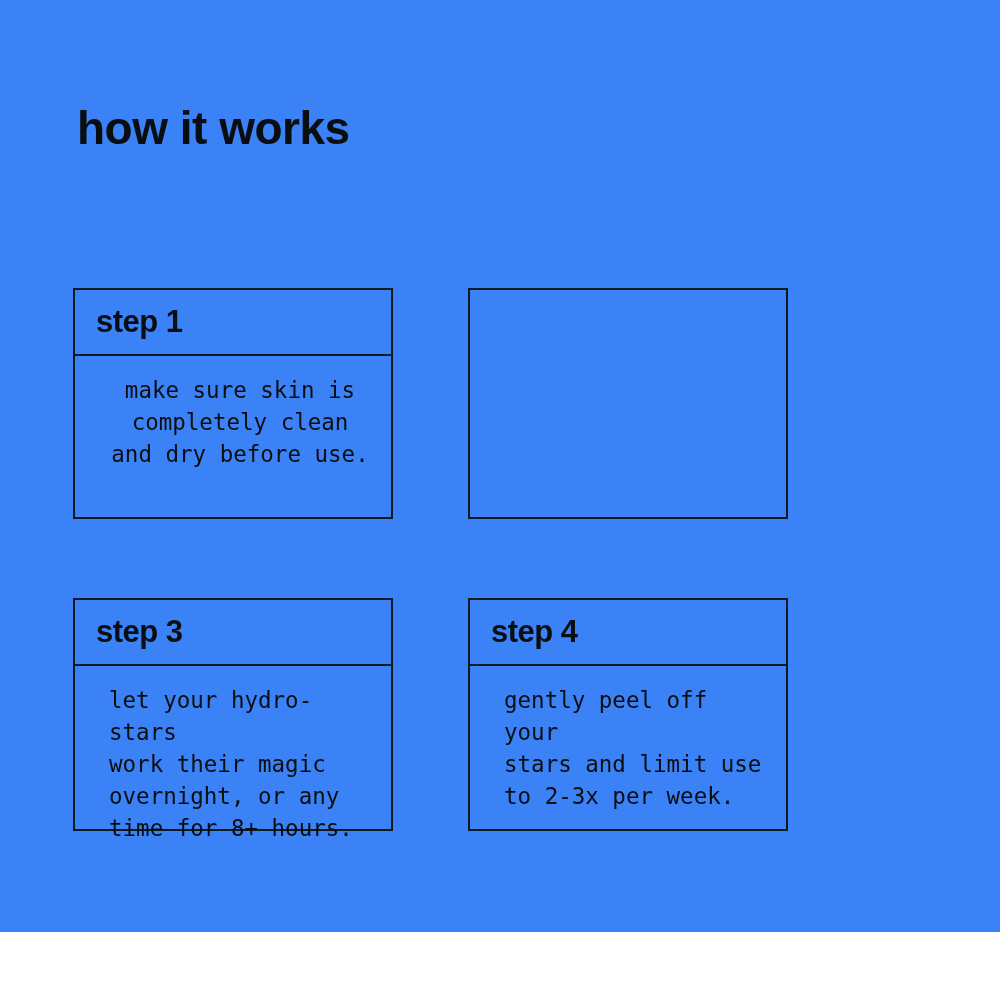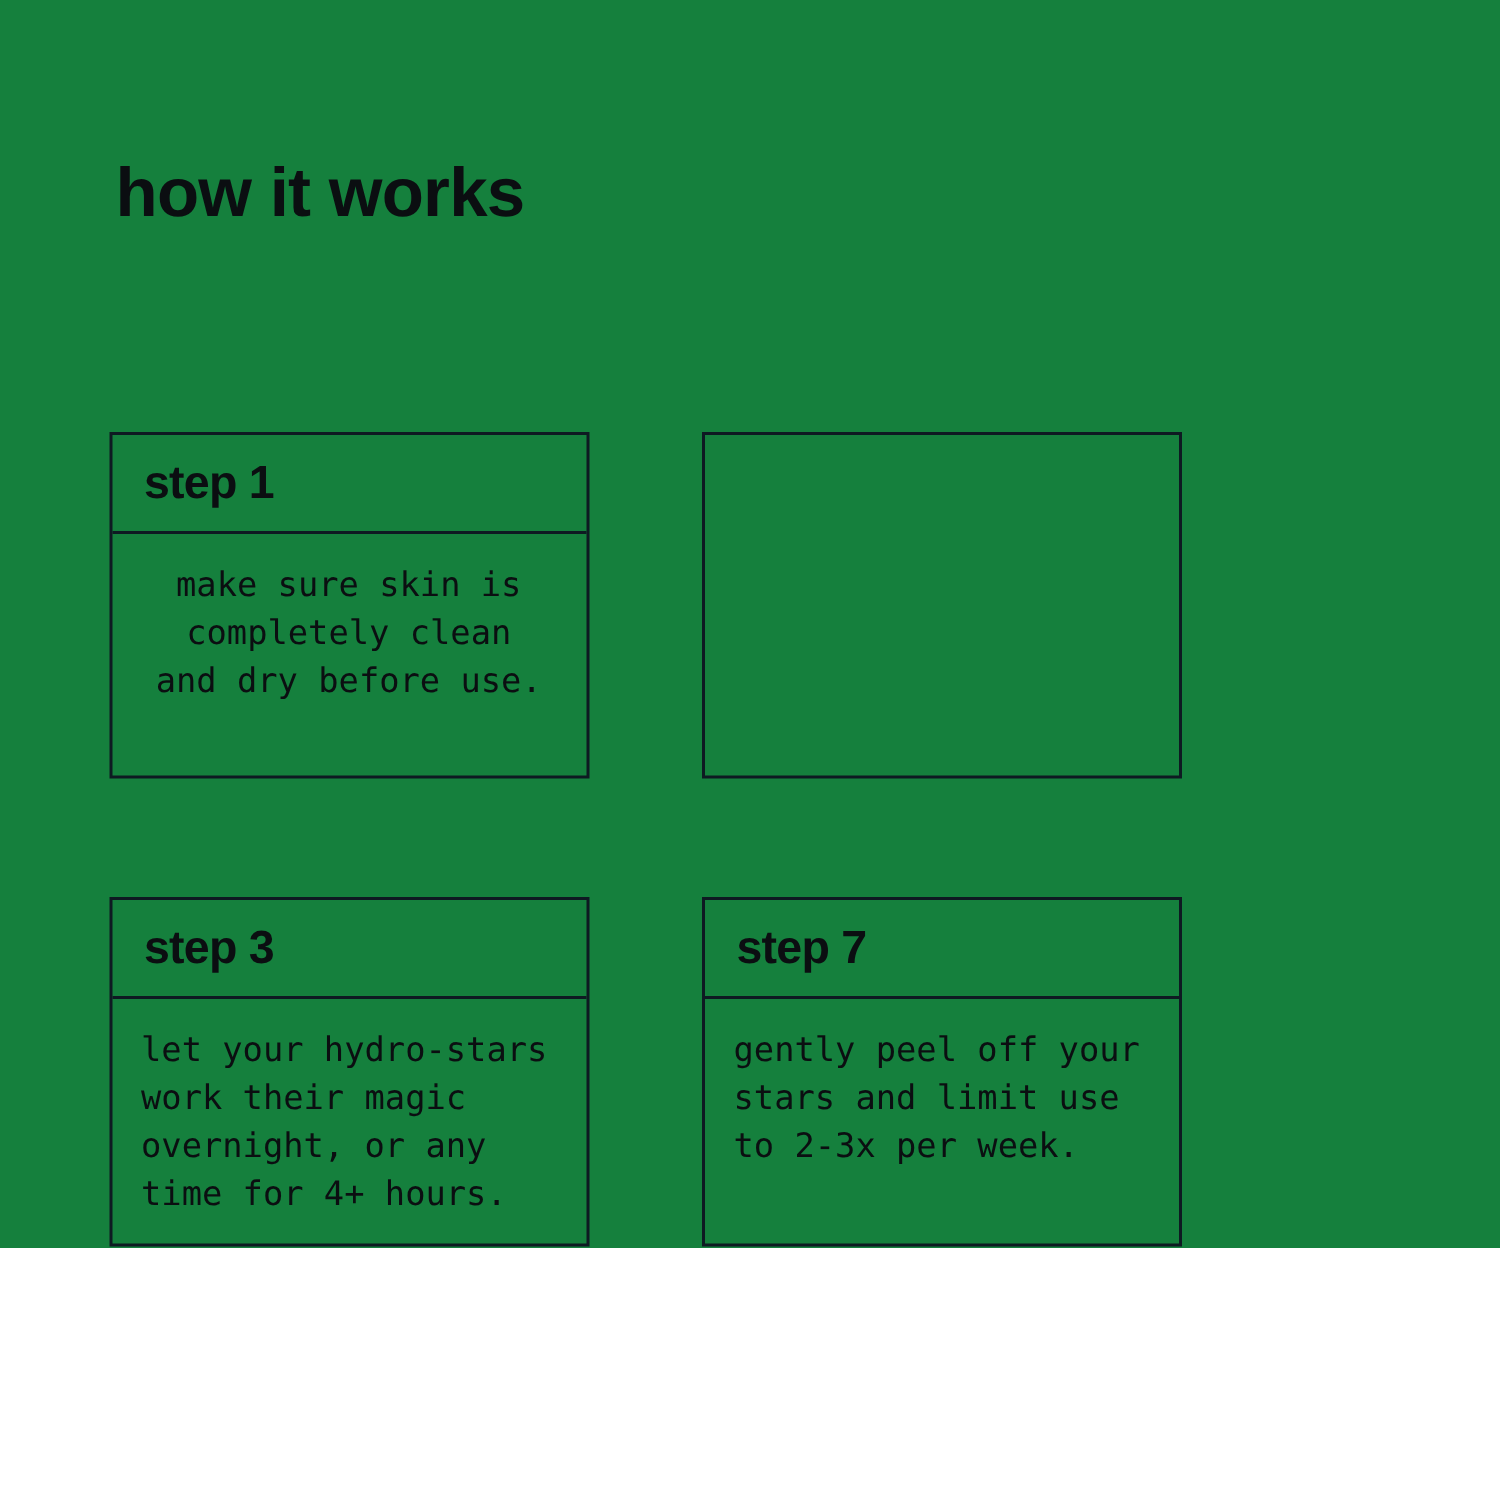--- a/index.html
+++ b/index.html
@@ -2,22 +2,22 @@
 <html><head>
 <meta charset="utf-8">
 <style>
   html, body {
     margin: 0;
     padding: 0;
   }
   .page {
     position: relative;
     width: 1000px;
-    height: 832px;
-    background: #15803d;
+    height: 932px;
+    background: #3b82f6;
     overflow: hidden;
     font-family: "Liberation Sans", sans-serif;
   }
   .page-title {
     position: absolute;
     left: 77px;
     top: 101px;
     margin: 0;
     font-size: 46px;
     font-weight: 700;
@@ -43,21 +43,21 @@
     padding: 0 21px;
   }
   .card-header h2 {
     margin: 0;
     font-size: 31px;
     font-weight: 700;
     letter-spacing: -0.5px;
     color: #0b0e11;
   }
   .card-body {
-    padding: 18px 20px 0 19px;
+    padding: 18px 20px 0 34px;
     font-family: "DejaVu Sans Mono", monospace;
     font-size: 22.5px;
     line-height: 32px;
     color: #0b0e11;
     white-space: pre-line;
   }
 </style>
 </head>
 <body>
 
@@ -76,24 +76,24 @@
   <article class="card card-2">
   </article>
 
   <article class="card card-3">
     <header class="card-header">
       <h2>step 3</h2>
     </header>
     <div class="card-body">let your hydro-stars
 work their magic
 overnight, or any
-time for 4+ hours.</div>
+time for 8+ hours.</div>
   </article>
 
   <article class="card card-4">
     <header class="card-header">
-      <h2>step 7</h2>
+      <h2>step 4</h2>
     </header>
     <div class="card-body">gently peel off your
 stars and limit use
 to 2-3x per week.</div>
   </article>
 </main>
 
 </body></html>

